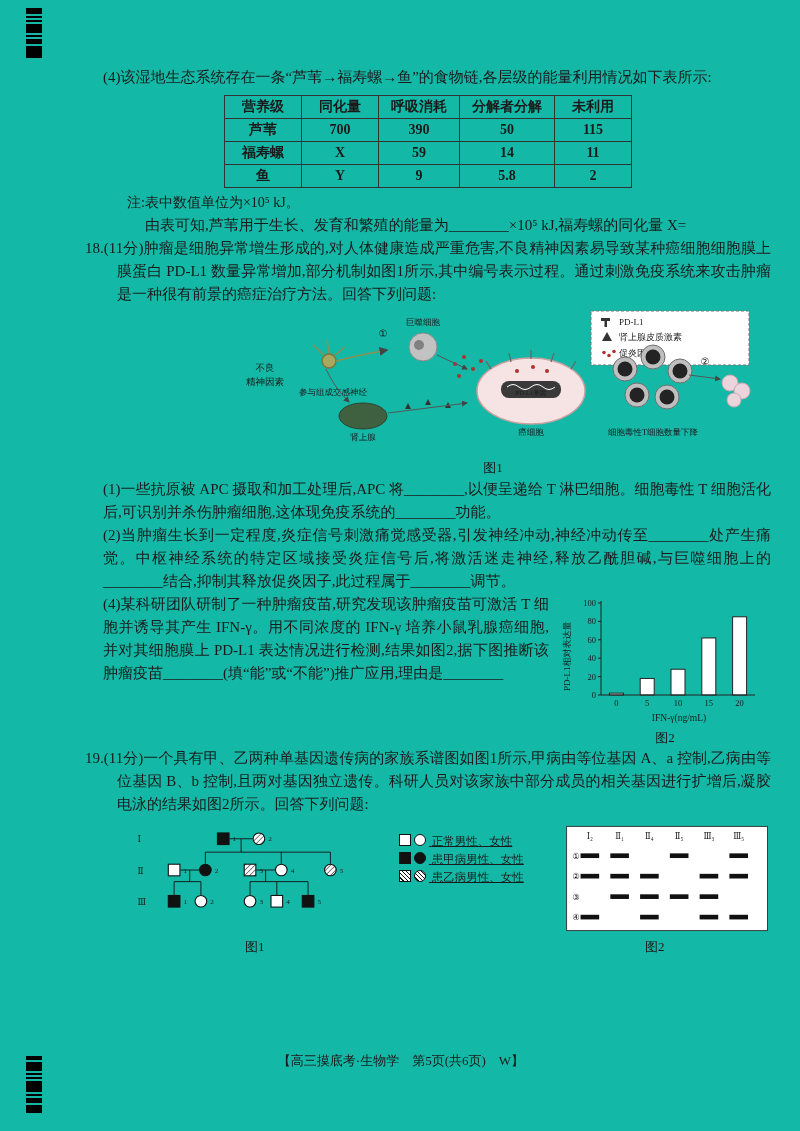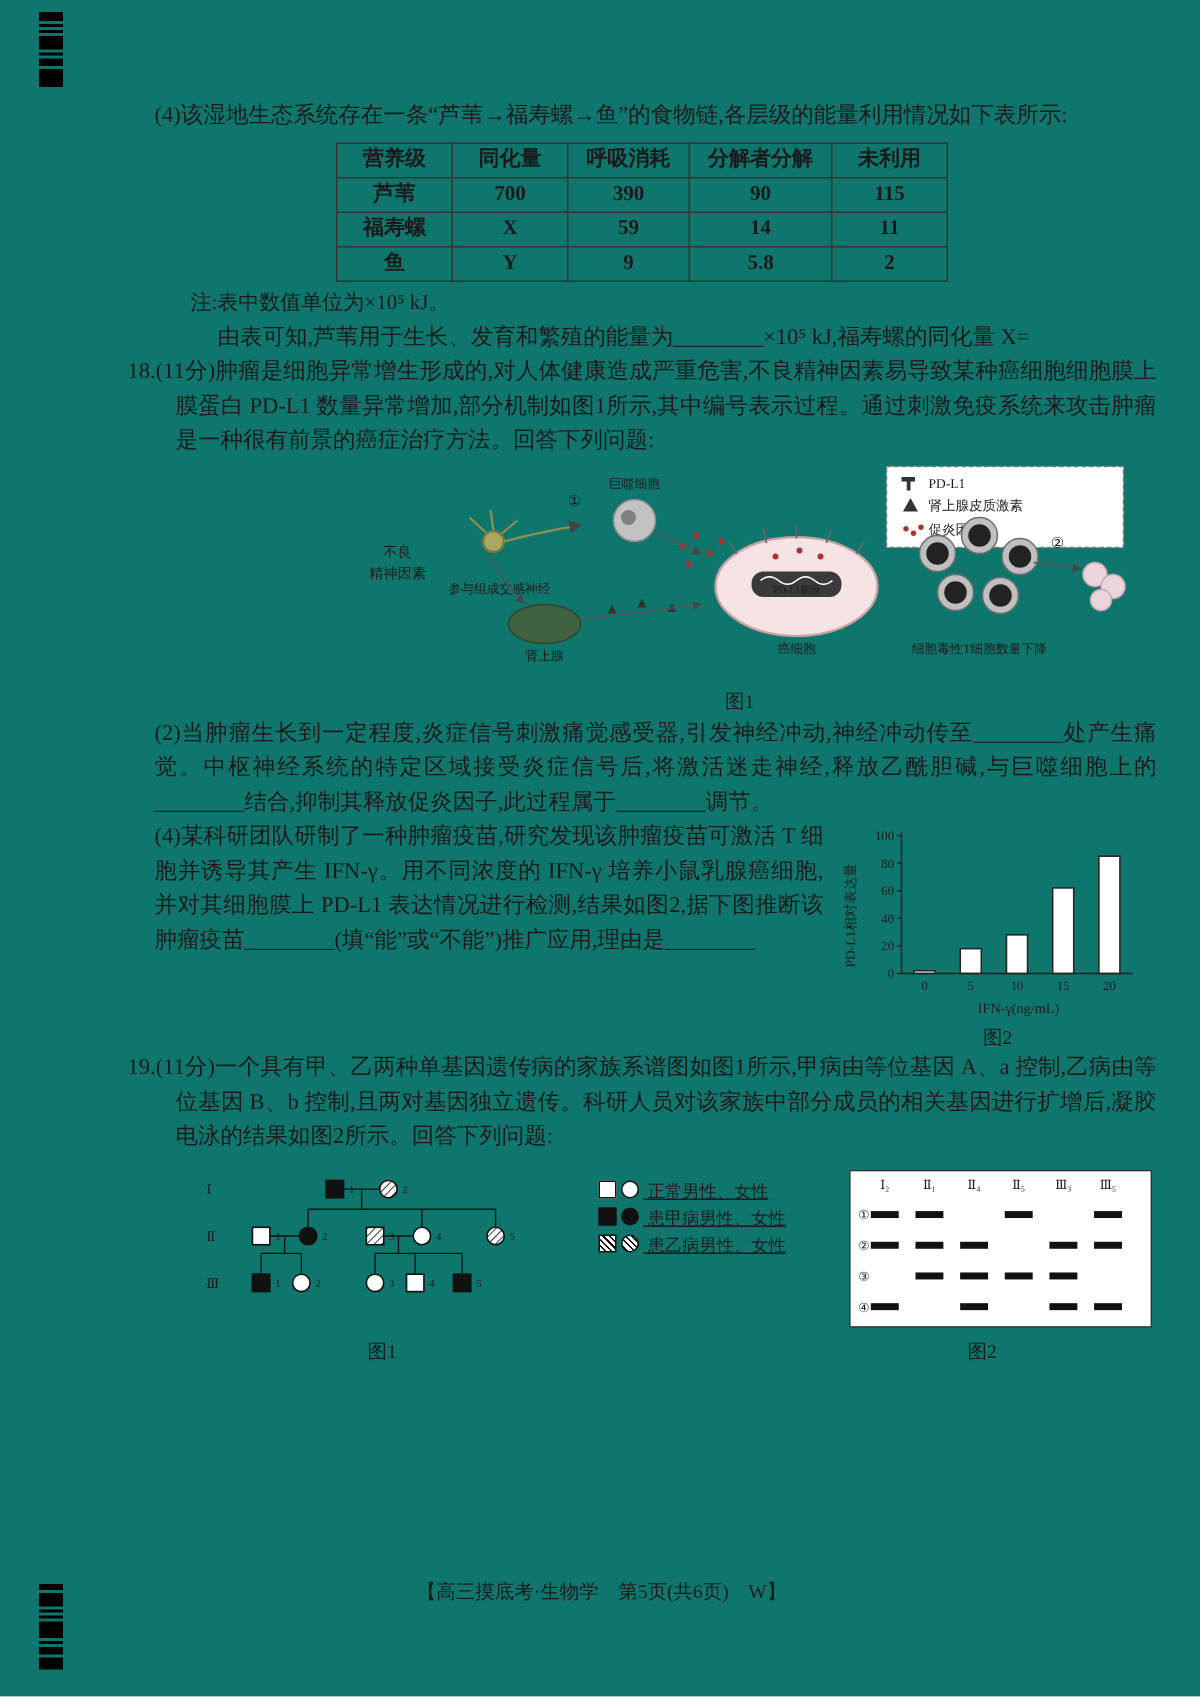--- a/index.html
+++ b/index.html
@@ -1,16 +1,16 @@
 <!DOCTYPE html>
 <html><head>
 <meta charset="utf-8">
 <style>
   html,body{margin:0;padding:0;background:#fff;}
-  .page{position:relative;width:800px;height:1131px;background:#0f766e;overflow:hidden;
+  .page{position:relative;width:800px;height:1131px;background:#14b8a6;overflow:hidden;
         font-family:"Liberation Serif","DejaVu Serif",serif;color:#1a1a1a;outline:1px solid #ddd;}
   .content{position:absolute;left:85px;top:66px;width:686px;font-size:15px;line-height:23px;text-align:justify;}
   p{margin:0;}
   .m18{margin-left:18px;}
   .m42{margin-left:60px;}
   .hang{padding-left:32px;text-indent:-32px;}
   .sub{margin-left:18px;}
   .tblwrap{width:100%;}
   table.energy{border-collapse:collapse;margin:6px auto 3px;font-size:14px;line-height:20px;text-align:center;}
   table.energy th,table.energy td{border:1px solid #333;padding:1px 12px;font-weight:bold;min-width:52px;}
@@ -78,21 +78,21 @@
             <th>呼吸消耗</th>
             <th>分解者分解</th>
             <th>未利用</th>
           </tr>
         </thead>
         <tbody>
           <tr>
             <td>芦苇</td>
             <td>700</td>
             <td>390</td>
-            <td>90</td>
+            <td>50</td>
             <td>115</td>
           </tr>
           <tr>
             <td>福寿螺</td>
             <td>X</td>
             <td>59</td>
             <td>14</td>
             <td>11</td>
           </tr>
           <tr>
@@ -214,20 +214,21 @@
         <line x1="456" y1="66" x2="487" y2="70" stroke="#555" marker-end="url(#arr)"></line>
         <g fill="#ecd4dc" stroke="#c9a8b4">
           <circle cx="497" cy="74" r="8"></circle>
             <circle cx="509" cy="82" r="8"></circle>
             <circle cx="501" cy="91" r="7"></circle>
         </g>
       </svg>
       <figcaption>图1</figcaption>
     </figure>
 
+    <p class="sub">(1)一些抗原被 APC 摄取和加工处理后,APC 将________,以便呈递给 T 淋巴细胞。细胞毒性 T 细胞活化后,可识别并杀伤肿瘤细胞,这体现免疫系统的________功能。</p>
     <p class="sub">(2)当肿瘤生长到一定程度,炎症信号刺激痛觉感受器,引发神经冲动,神经冲动传至________处产生痛觉。中枢神经系统的特定区域接受炎症信号后,将激活迷走神经,释放乙酰胆碱,与巨噬细胞上的________结合,抑制其释放促炎因子,此过程属于________调节。</p>
 
     <div class="q18p4">
       <figure class="fig2">
         <svg width="212" height="134" viewBox="0 0 212 134">
           <g id="chart-g">
               <line x1="39" y1="100" x2="42" y2="100" stroke="#222"></line>
               <text x="37" y="103" font-size="8.5" text-anchor="end">0</text>
               <line x1="39" y1="81.6" x2="42" y2="81.6" stroke="#222"></line>
               <text x="37" y="84.6" font-size="8.5" text-anchor="end">20</text>

